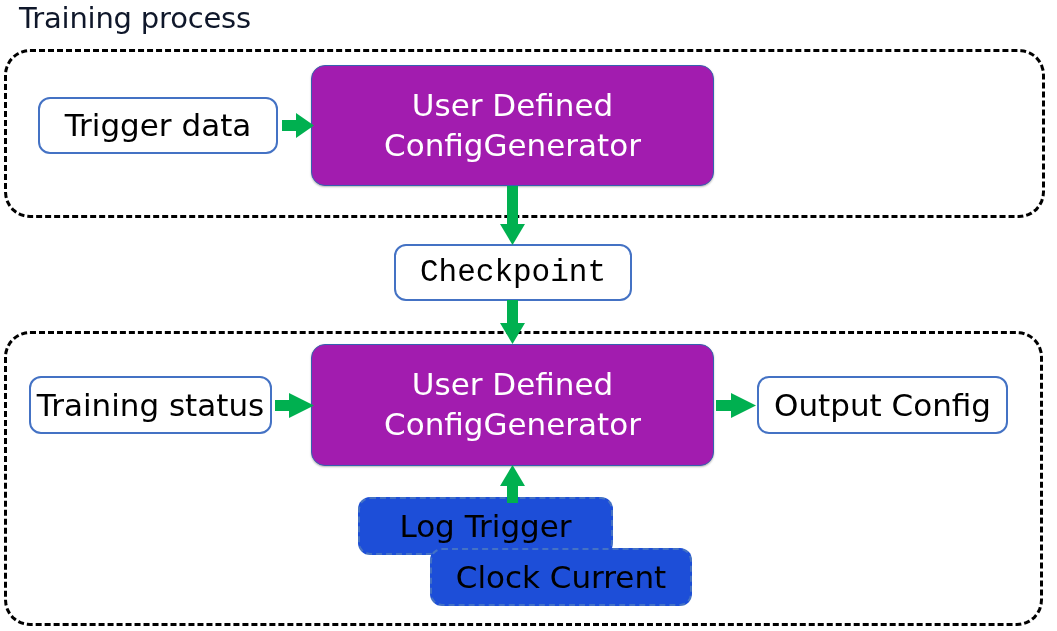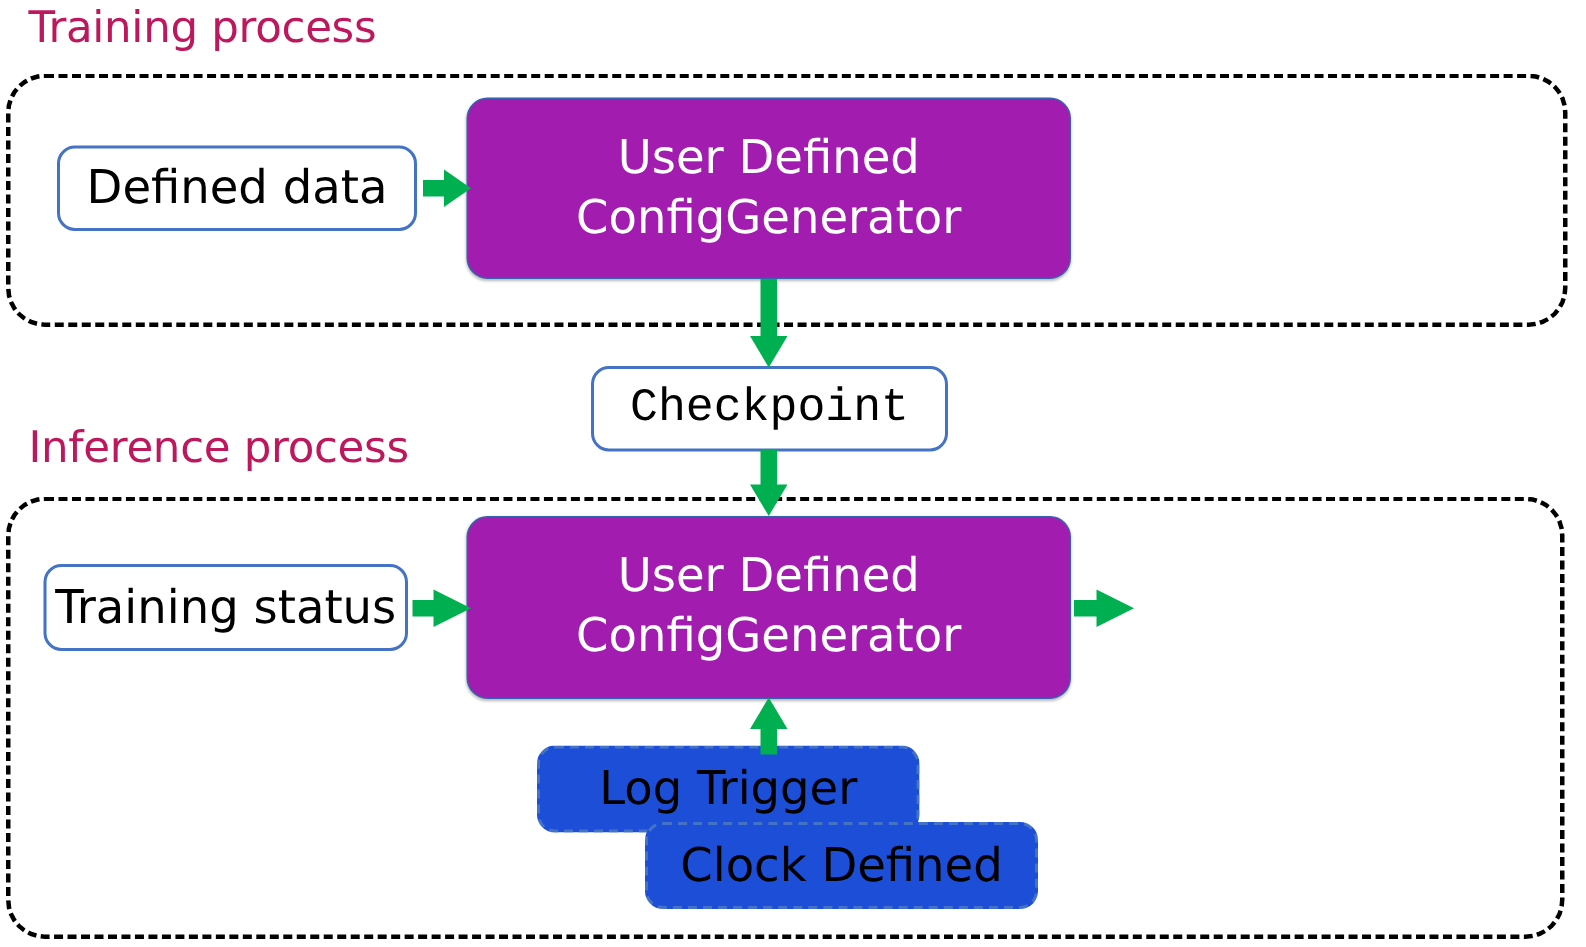--- a/index.html
+++ b/index.html
@@ -14,21 +14,21 @@
     background: #ffffff;
     font-family: "DejaVu Sans", "Liberation Sans", sans-serif;
     overflow: hidden;
   }
 
   
   .section-label {
     position: absolute;
     font-size: 29px;
     line-height: 1;
-    color: #be185d;
+    color: #0f172a;
     white-space: nowrap;
     letter-spacing: -0.2px;
   }
   #training-label  { left: 19px;  top: 4px;   }
   #inference-label { left: 19px;  top: 284px; }
 
   
   .process-container {
     position: absolute;
     border: 3px dashed #000000;
@@ -111,52 +111,54 @@
 </head>
 <body>
 
 <div id="canvas">
 
   <div class="section-label" id="training-label">Training process</div>
 
   <div class="process-container" id="training-container"></div>
 
   <div class="node-box" id="training-data-box">
-    <span>Defined data</span>
+    <span>Trigger data</span>
   </div>
 
   <div class="proc-box" id="training-proc-box">
     <span class="proc-line">User Defined</span>
     <span class="proc-line">ConfigGenerator</span>
   </div>
 
   <div class="node-box" id="checkpoint-box">
     <span>Checkpoint</span>
   </div>
 
-  <div class="section-label" id="inference-label">Inference process</div>
 
   <div class="process-container" id="inference-container"></div>
 
   <div class="node-box" id="current-status-box">
     <span>Training status</span>
   </div>
 
   <div class="proc-box" id="inference-proc-box">
     <span class="proc-line">User Defined</span>
     <span class="proc-line">ConfigGenerator</span>
   </div>
 
+  <div class="node-box" id="output-config-box">
+    <span>Output Config</span>
+  </div>
 
   <div class="trigger-box" id="log-trigger-box">
     <span>Log Trigger</span>
   </div>
 
   <div class="trigger-box" id="clock-trigger-box">
-    <span>Clock Defined</span>
+    <span>Clock Current</span>
   </div>
 
   <svg id="arrow-layer" viewBox="0 0 1057 631" width="1057" height="631">
 
     <g>
       <rect x="282" y="120" width="19" height="11" fill="#00B050"></rect>
       <polygon points="296,113 314,125.5 296,138" fill="#00B050"></polygon>
     </g>
 
     <g>

